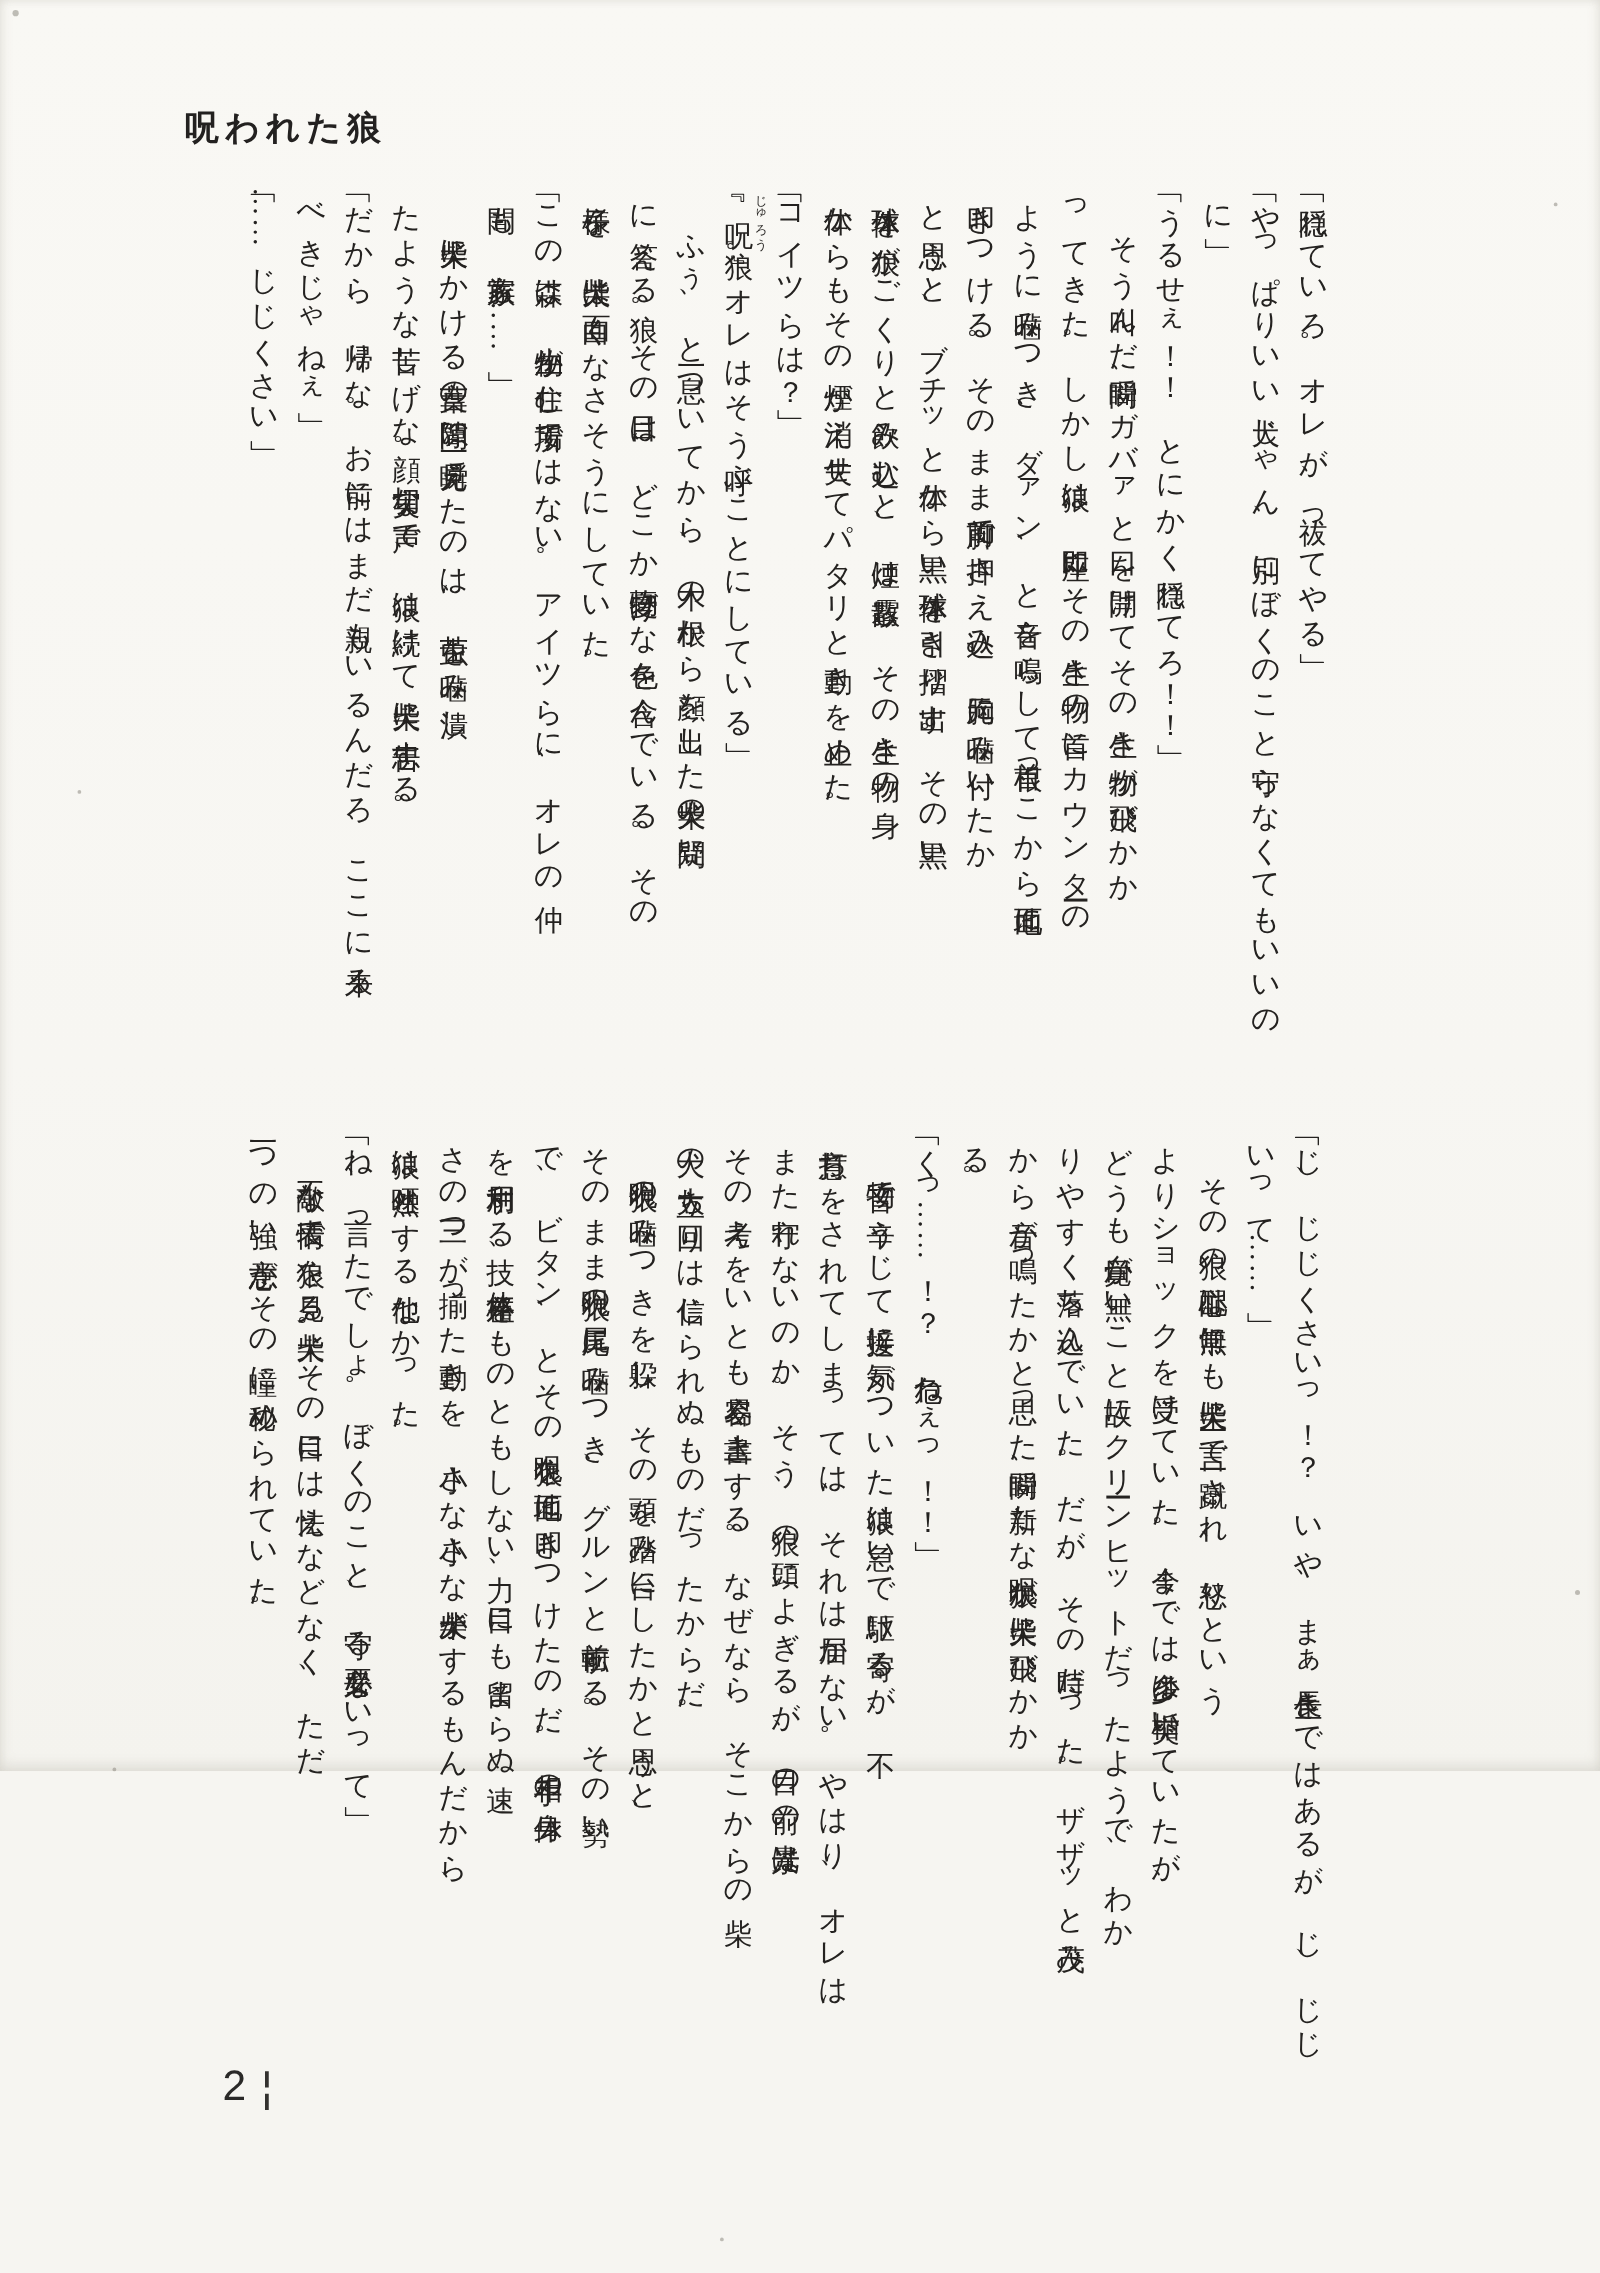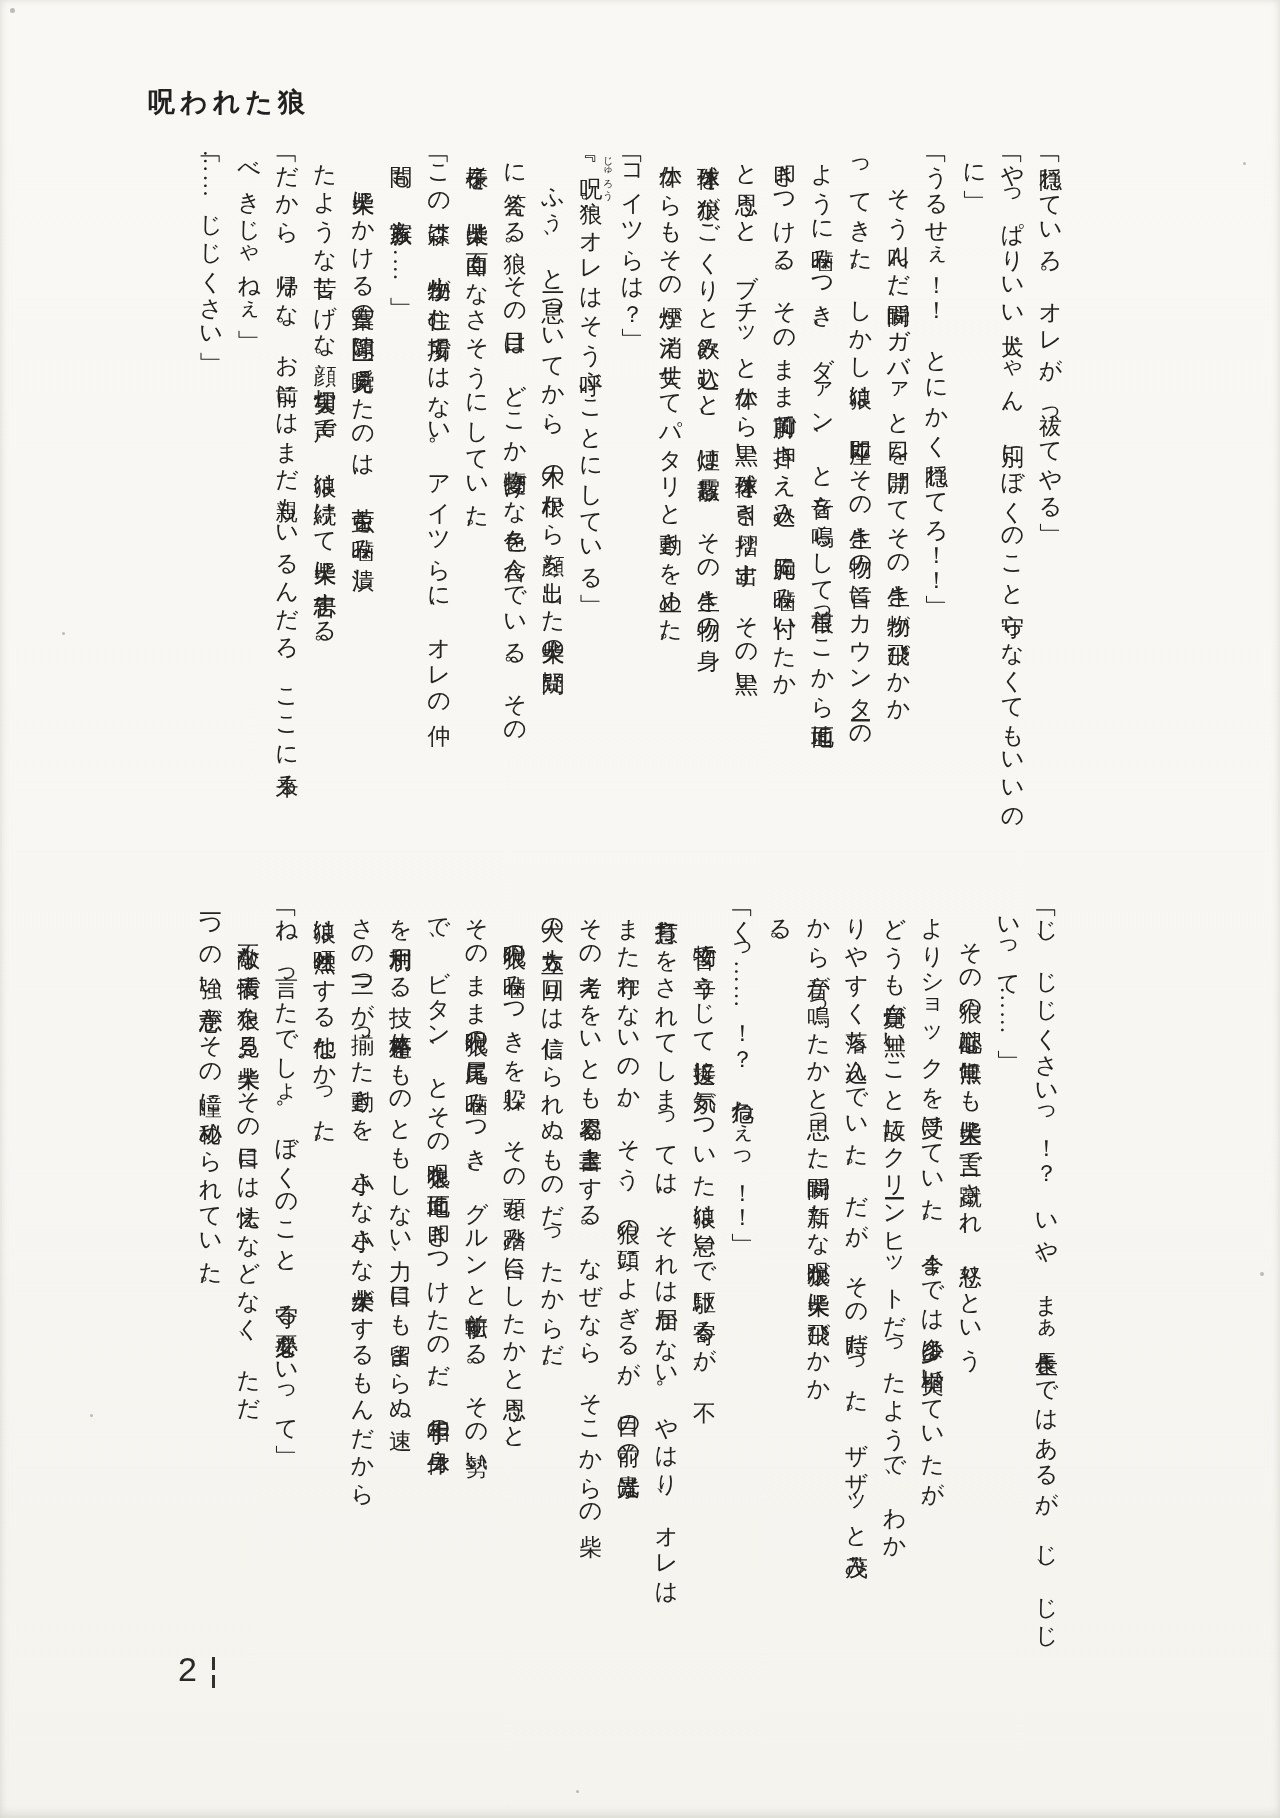--- a/index.html
+++ b/index.html
@@ -4,21 +4,21 @@
 <style>
   html,body{margin:0;padding:0;}
   body{
     width:1280px;height:1818px;
     background:#f6f5f1;
     font-family:"Liberation Serif","DejaVu Serif",serif;
     overflow:hidden;
   }
   .page{
     position:relative;
-    width:1280px;height:1818px;
+    width:1280px;height:1417px;
     background:linear-gradient(180deg,#f9f8f4 0%,#f7f6f2 60%,#f4f3ee 100%);
     box-shadow:inset 0 -4px 10px rgba(120,115,100,0.18), inset 0 2px 6px rgba(120,115,100,0.08);
     color:#1f1d1b;
   }
   .title{
     position:absolute;
     left:148px;top:84px;
     margin:0;
     font-size:27px;
     font-weight:600;

